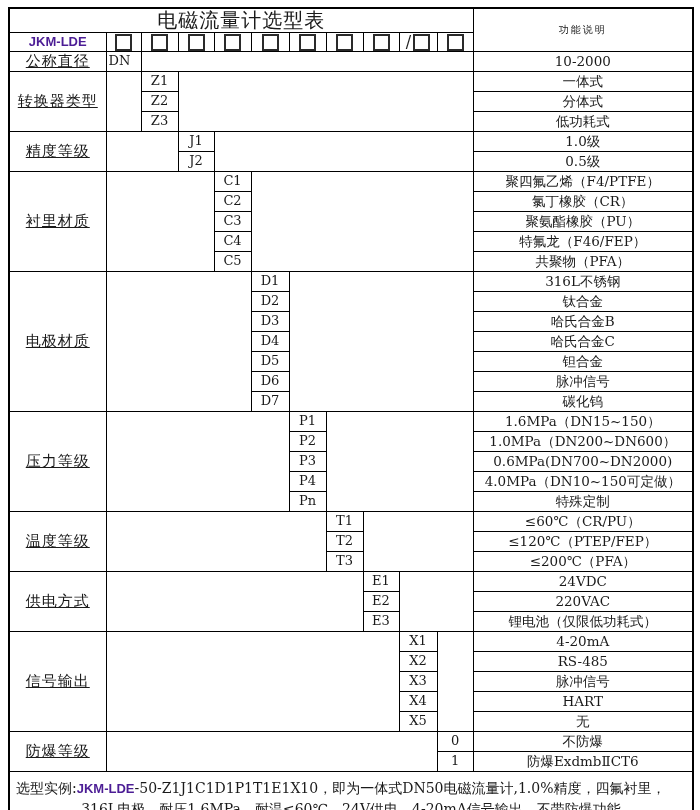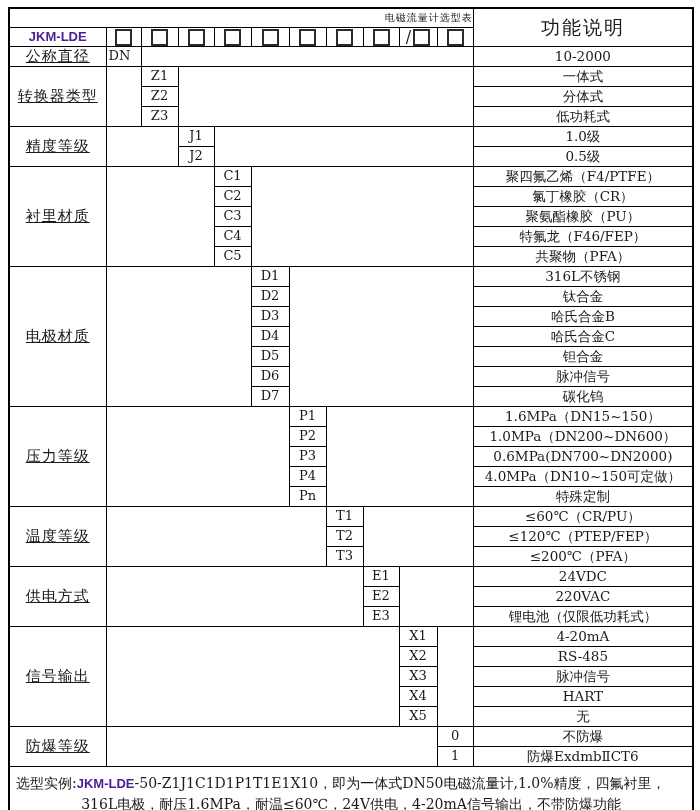--- a/index.html
+++ b/index.html
@@ -7,22 +7,22 @@
     width:700px;height:810px;background:#ffffff;position:relative;
     font-family:"DejaVu Serif","Liberation Serif",serif;
     color:#1a1a1a;
   }
   .sheet{position:absolute;left:8px;top:7px;}
   table{border-collapse:collapse;table-layout:fixed;width:684px;border:2px solid #000;}
   td{border:1px solid #000;padding:0;overflow:hidden;white-space:nowrap;
      text-align:center;vertical-align:middle;font-size:14px;line-height:1.15;}
   tr.hr td{height:19px;}
   tr.h18 td{height:18px;}
-  .title-cell{font-size:10px;letter-spacing:1px;text-align:right;}
-  .fn-head{font-size:19px;letter-spacing:2px;}
+  .title-cell{font-size:20px;letter-spacing:1px;}
+  .fn-head{font-size:10px;letter-spacing:2px;}
   .brand{font-family:Liberation Sans, sans-serif;font-weight:700;font-size:13px;color:#4c1d95;}
   .lbl{font-size:15px;letter-spacing:1px;text-decoration:underline;}
   .code{font-size:13px;font-family:"DejaVu Serif","Liberation Serif",serif;}
   .dn{text-align:left;padding-left:2px;margin-top:25px;}
   .desc{font-size:13.5px;}
   .blank{background:#fff;}
   .cb{display:inline-block;width:13px;height:13px;border:2px solid #2a2a2a;vertical-align:middle;background:#fff;}
   .slash{font-size:16px;margin-right:2px;vertical-align:middle;}
   .notes-example{text-align:left;white-space:normal;padding:5px 6px;height:44px;font-size:14px;line-height:21px;vertical-align:middle;}
   .notes-example .l2{text-align:center;display:block;}

